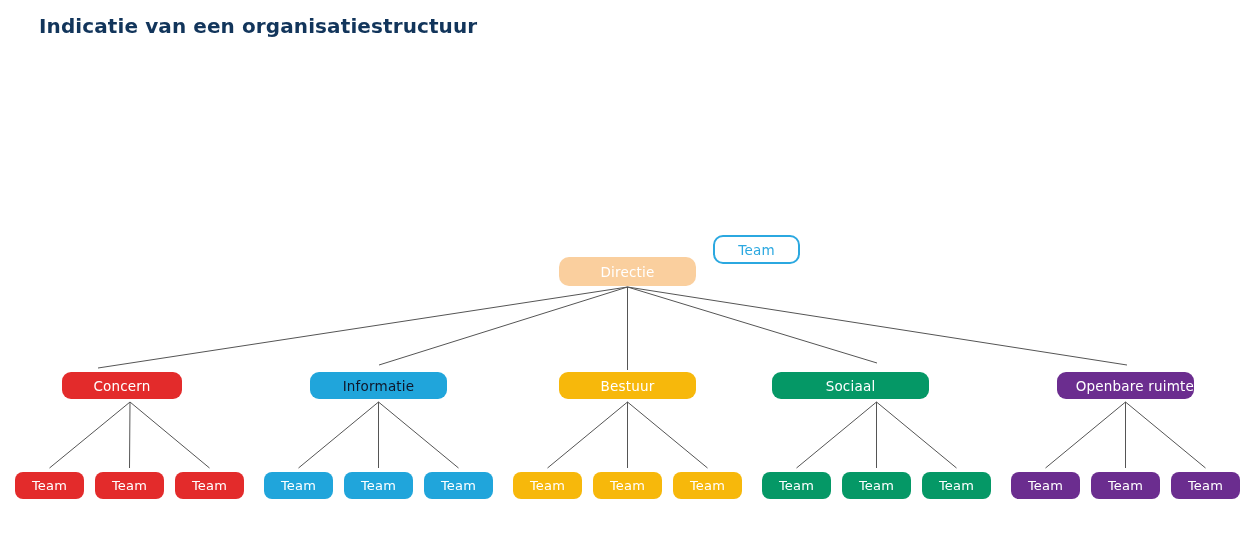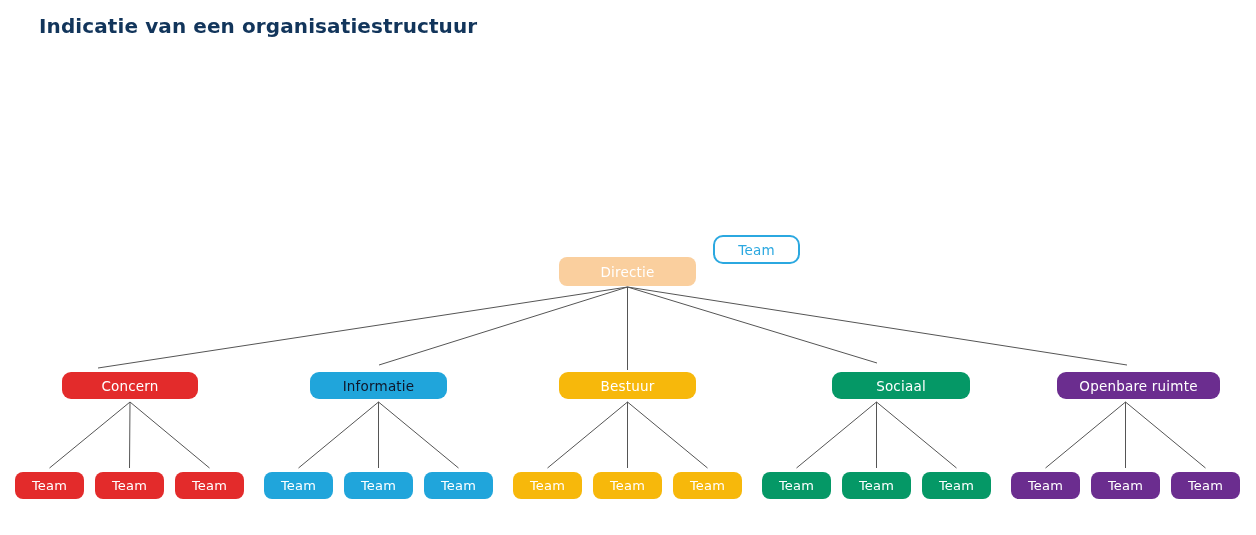--- a/index.html
+++ b/index.html
@@ -106,30 +106,30 @@
       <line x1="627.5" y1="402" x2="627.5" y2="468" stroke="#555555" stroke-width="1"></line>
       <line x1="627.5" y1="402" x2="707.5" y2="468" stroke="#555555" stroke-width="1"></line>
       <line x1="876.5" y1="402" x2="796.5" y2="468" stroke="#555555" stroke-width="1"></line>
       <line x1="876.5" y1="402" x2="876.5" y2="468" stroke="#555555" stroke-width="1"></line>
       <line x1="876.5" y1="402" x2="956.5" y2="468" stroke="#555555" stroke-width="1"></line>
       <line x1="1125.5" y1="402" x2="1045.5" y2="468" stroke="#555555" stroke-width="1"></line>
       <line x1="1125.5" y1="402" x2="1125.5" y2="468" stroke="#555555" stroke-width="1"></line>
       <line x1="1125.5" y1="402" x2="1205.5" y2="468" stroke="#555555" stroke-width="1"></line>
     </svg>
 
-  <div class="node node-root" id="node-root" style="left: 559px; top: 257px; width: 137px; height: 29px; background: rgb(250, 207, 158); color: rgb(255, 255, 255); border-radius: 8px;">
+  <div class="node node-root" id="node-root" style="left: 559px; top: 257px; width: 137px; height: 29px; background: rgb(250, 207, 158); color: rgb(255, 255, 255);">
     <span>Directie</span>
   </div>
 
   <div class="node node-outline" id="node-legend" style="left: 713px; top: 235px; width: 87px; height: 29px; background: rgb(255, 255, 255); border-color: rgb(43, 168, 224); color: rgb(43, 168, 224);">
     <span>Team</span>
   </div>
 
   <div id="dept-layer">
-      <div class="node node-dept" style="left: 62px; top: 372px; width: 136px; background: rgb(227, 43, 43); color: rgb(255, 255, 255);">
+      <div class="node node-dept" style="left: 62px; top: 372px; width: 120px; background: rgb(227, 43, 43); color: rgb(255, 255, 255);">
         <span>Concern</span>
       </div>
       <div class="node node-team" style="left: 15px; top: 472px; width: 69px; background: rgb(227, 43, 43); color: rgb(255, 255, 255);">
         <span>Team</span>
       </div>
       <div class="node node-team" style="left: 95px; top: 472px; width: 69px; background: rgb(227, 43, 43); color: rgb(255, 255, 255);">
         <span>Team</span>
       </div>
       <div class="node node-team" style="left: 175px; top: 472px; width: 69px; background: rgb(227, 43, 43); color: rgb(255, 255, 255);">
         <span>Team</span>
@@ -151,33 +151,33 @@
       </div>
       <div class="node node-team" style="left: 513px; top: 472px; width: 69px; background: rgb(247, 184, 11); color: rgb(255, 255, 255);">
         <span>Team</span>
       </div>
       <div class="node node-team" style="left: 593px; top: 472px; width: 69px; background: rgb(247, 184, 11); color: rgb(255, 255, 255);">
         <span>Team</span>
       </div>
       <div class="node node-team" style="left: 673px; top: 472px; width: 69px; background: rgb(247, 184, 11); color: rgb(255, 255, 255);">
         <span>Team</span>
       </div>
-      <div class="node node-dept" style="left: 832px; top: 372px; width: 138px; background: rgb(5, 152, 102); color: rgb(255, 255, 255);">
+      <div class="node node-dept" style="left: 772px; top: 372px; width: 157px; background: rgb(5, 152, 102); color: rgb(255, 255, 255);">
         <span>Sociaal</span>
       </div>
       <div class="node node-team" style="left: 762px; top: 472px; width: 69px; background: rgb(5, 152, 102); color: rgb(255, 255, 255);">
         <span>Team</span>
       </div>
       <div class="node node-team" style="left: 842px; top: 472px; width: 69px; background: rgb(5, 152, 102); color: rgb(255, 255, 255);">
         <span>Team</span>
       </div>
       <div class="node node-team" style="left: 922px; top: 472px; width: 69px; background: rgb(5, 152, 102); color: rgb(255, 255, 255);">
         <span>Team</span>
       </div>
-      <div class="node node-dept" style="left: 1057px; top: 372px; width: 163px; background: rgb(107, 45, 143); color: rgb(255, 255, 255);">
+      <div class="node node-dept" style="left: 1057px; top: 372px; width: 137px; background: rgb(107, 45, 143); color: rgb(255, 255, 255); justify-content: flex-end;">
         <span>Openbare ruimte</span>
       </div>
       <div class="node node-team" style="left: 1011px; top: 472px; width: 69px; background: rgb(107, 45, 143); color: rgb(255, 255, 255);">
         <span>Team</span>
       </div>
       <div class="node node-team" style="left: 1091px; top: 472px; width: 69px; background: rgb(107, 45, 143); color: rgb(255, 255, 255);">
         <span>Team</span>
       </div>
       <div class="node node-team" style="left: 1171px; top: 472px; width: 69px; background: rgb(107, 45, 143); color: rgb(255, 255, 255);">
         <span>Team</span>

